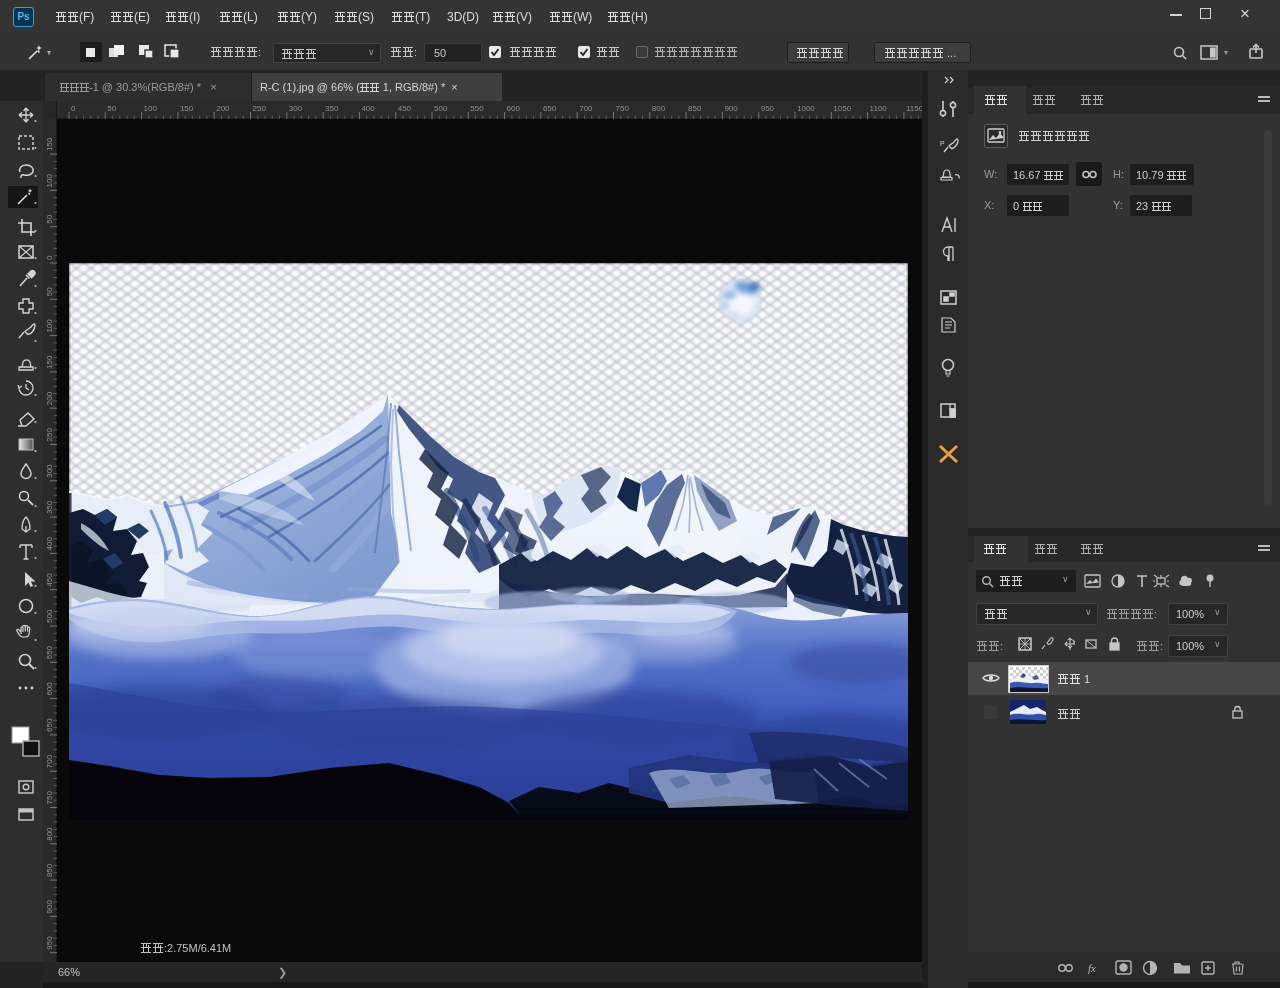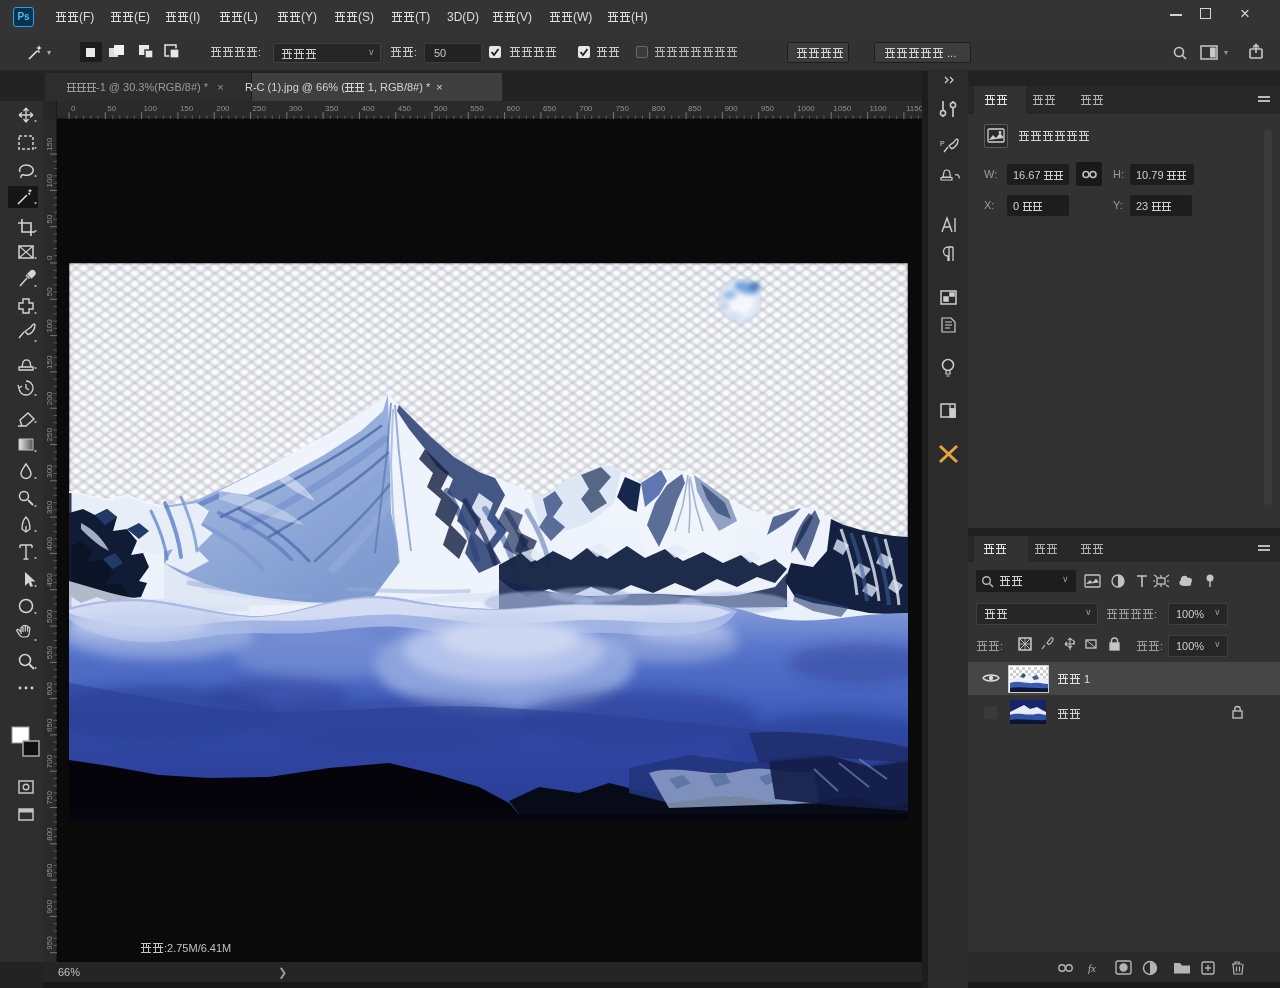--- a/index.html
+++ b/index.html
@@ -104,23 +104,23 @@
 <div class="txt" style="left:1224px;top:48px;color:#999;font-size:8px;">▾</div>
 <svg class="abs" style="left:1248px;top:43px;" width="18" height="18">
       <rect x="2" y="6" width="12" height="9" rx="1" fill="none" stroke="#c8c8c8" stroke-width="1.6"></rect>
       <path d="M8 10 L8 2 M5 4.5 L8 1.5 L11 4.5" stroke="#c8c8c8" stroke-width="1.6" fill="none"></path>
     </svg>
 </div>
 
 <div class="abs" style="left:0;top:71px;width:925px;height:30px;background:#232323;"></div>
 <div id="tabs" style="font-size:11px;">
 <div class="abs" style="left:45px;top:73px;width:207px;height:28px;background:#2d2d2d;border-right:1px solid #1c1c1c;"></div>
-<div class="txt" style="left:66px;top:81px;color:#9b9b9b;"><i class="g2"></i><i class="g2"></i><i class="g2"></i>-1 @ 30.3%(RGB/8#) *&nbsp;&nbsp; ×</div>
+<div class="txt" style="left:59px;top:81px;color:#9b9b9b;"><i class="g2"></i><i class="g2"></i><i class="g2"></i>-1 @ 30.3%(RGB/8#) *&nbsp;&nbsp; ×</div>
 <div class="abs" style="left:252px;top:73px;width:250px;height:28px;background:#3f3f3f;"></div>
-<div class="txt" style="left:245px;top:81px;color:#d5d5d5;">R-C (1).jpg @ 66% (<i class="g2"></i><i class="g2"></i> 1, RGB/8#) *&nbsp; ×</div>
+<div class="txt" style="left:260px;top:81px;color:#d5d5d5;">R-C (1).jpg @ 66% (<i class="g2"></i><i class="g2"></i> 1, RGB/8#) *&nbsp; ×</div>
 </div>
 
 <div id="rulers">
 <div class="abs" style="left:43px;top:101px;width:879px;height:18px;background:#2a2a2a;border-bottom:1px solid #1a1a1a;"></div>
 <div class="abs" style="left:43px;top:119px;width:14px;height:843px;background:#2a2a2a;border-right:1px solid #1a1a1a;"></div>
 <div class="abs" style="left:43px;top:101px;width:14px;height:18px;background:#262626;border-right:1px solid #1a1a1a;"></div>
 <svg class="abs" style="left:57px;top:101px;" width="865" height="18">
       <text x="14.0" y="10" fill="#909090" font-size="8" font-family="Liberation Sans">0</text>
       <line x1="12.0" y1="11" x2="12.0" y2="18" stroke="#777" stroke-width="1"></line>
       <line x1="19.3" y1="14.5" x2="19.3" y2="18" stroke="#5a5a5a" stroke-width="1"></line>

